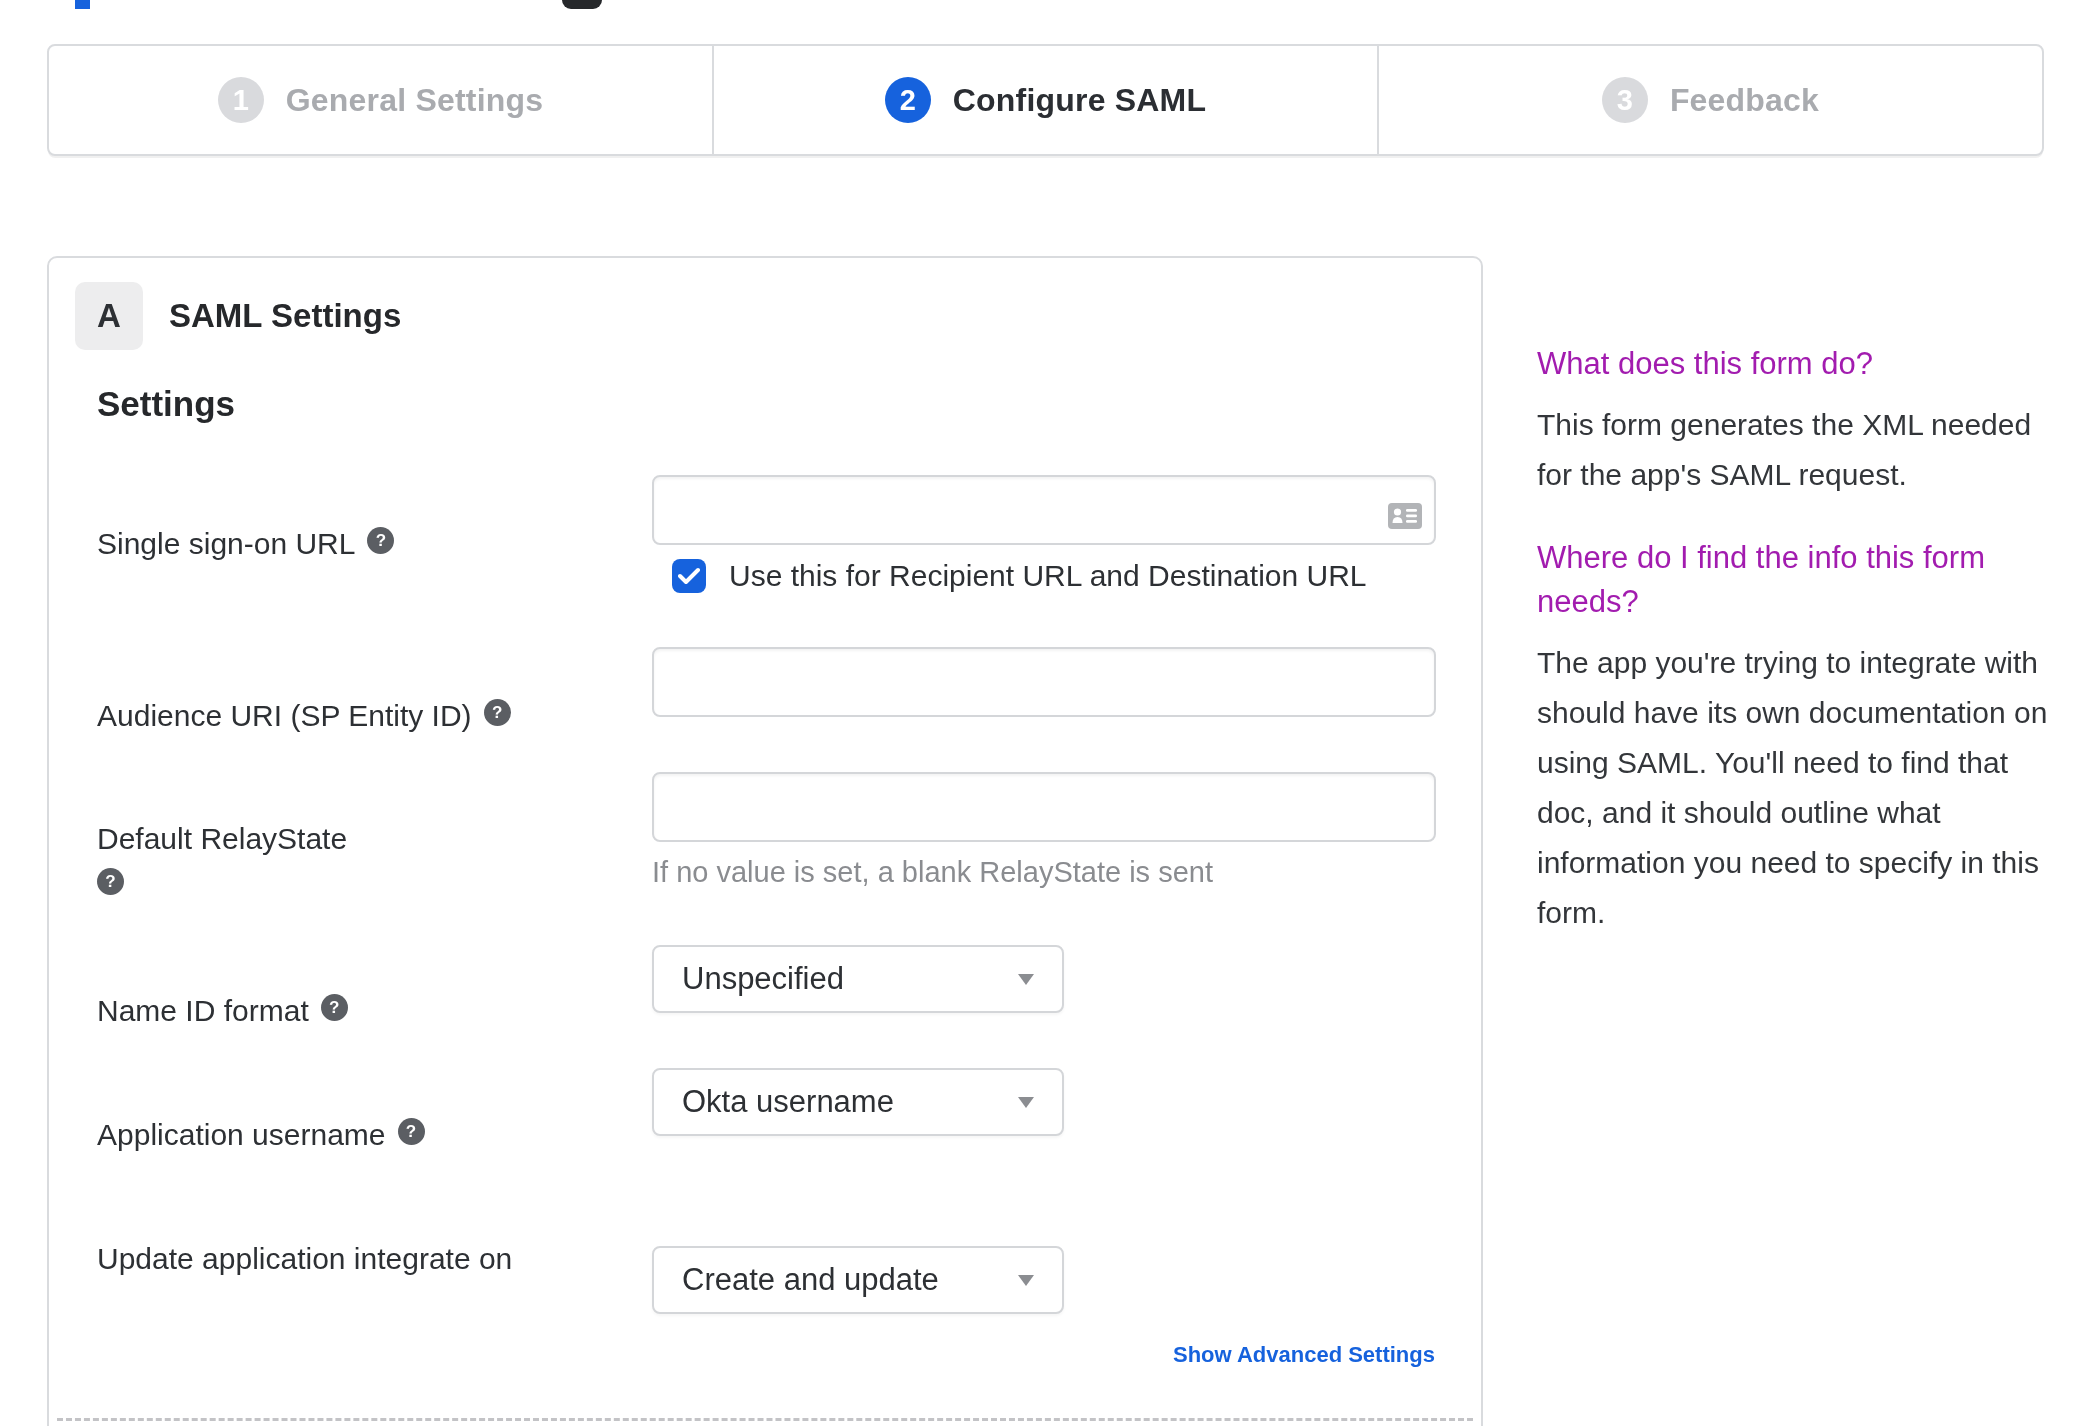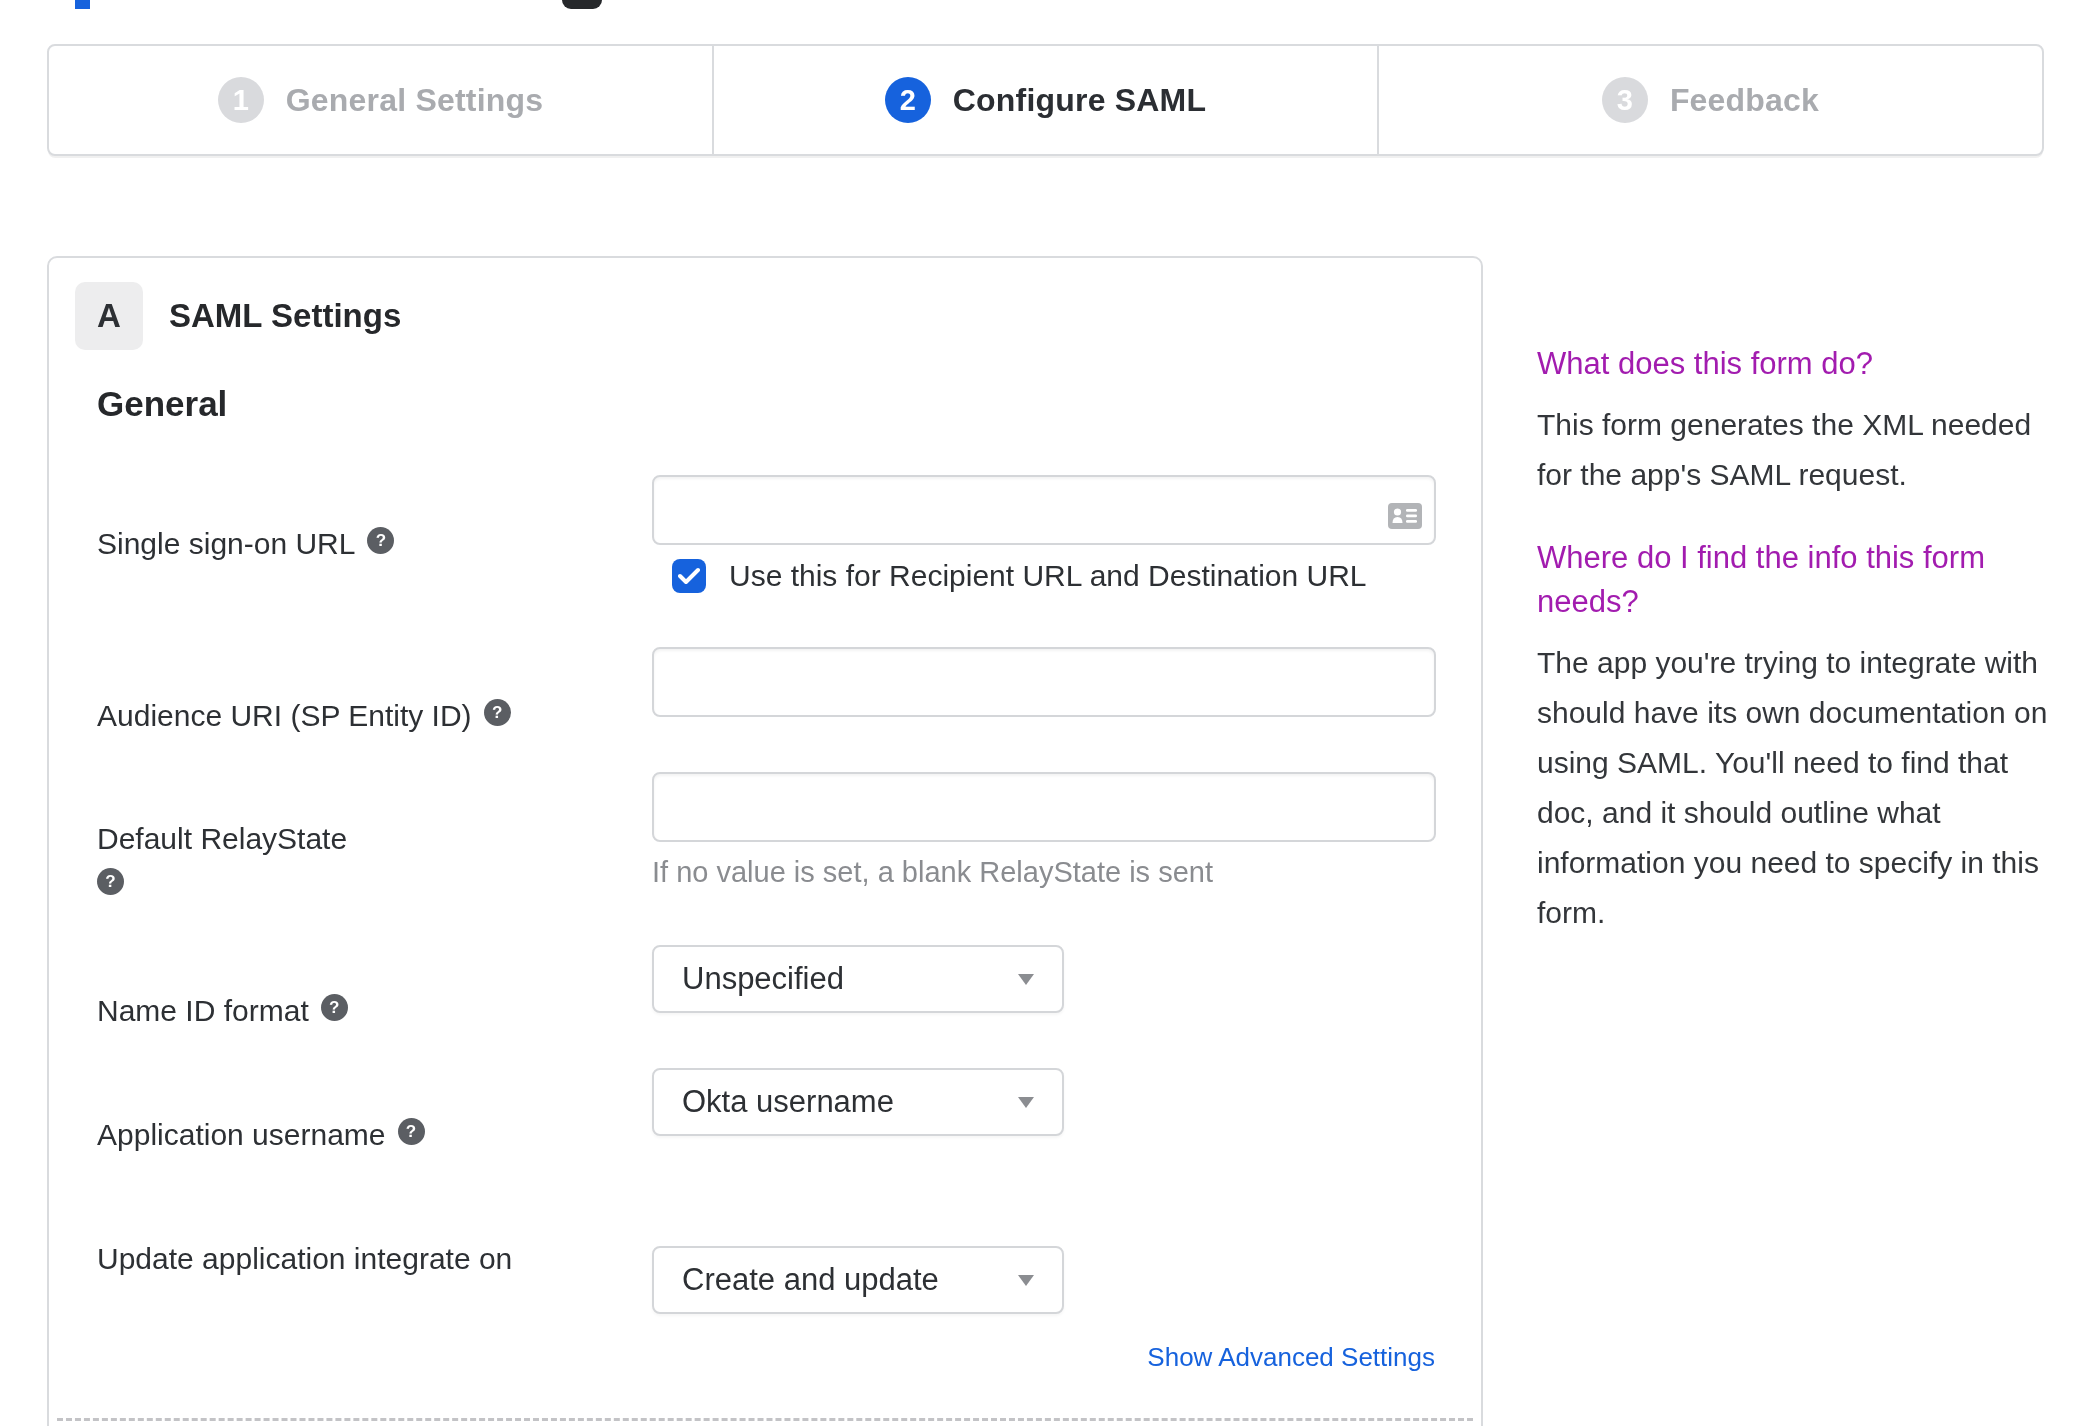--- a/index.html
+++ b/index.html
@@ -53,21 +53,21 @@
   .hint { left:603px; font-size:29px; color:#8a8c90; line-height:34px; }
 
   .fselect { left:603px; width:412px; height:68px; background:#fff; border:2px solid #d4d6d9;
              border-radius:8px; display:flex; align-items:center; padding:0 28px;
              font-size:31px; color:#2d3034; cursor:pointer;
              box-shadow:0 2px 3px rgba(0,0,0,0.04); }
   .caret { position:absolute; right:28px; top:50%; margin-top:-5px; width:0; height:0;
            border-left:8px solid transparent; border-right:8px solid transparent;
            border-top:11px solid #8b8d91; }
 
-  .adv-link { right:46px; top:1084px; font-size:26px; font-weight:400;
+  .adv-link { right:46px; top:1084px; font-size:22px; font-weight:700;
               color:var(--accent,#1662dd); cursor:pointer; text-decoration:none; }
   .dashed-sep { left:8px; right:8px; top:1160px; border-top:3px dashed #c3c3c6; }
 
   
   .sidebar { left:1537px; top:342px; width:522px; }
   .sb-q { font-size:31px; font-weight:normal; color:#a21caf; line-height:44px; margin:0 0 14px 0; }
   .sb-a { font-size:30px; color:#33363a; line-height:50px; margin:0 0 36px 0; }
 </style>
 </head>
 <body>
@@ -87,21 +87,21 @@
   <div class="step">
     <div class="step-circle">3</div>
     <div class="step-label">Feedback</div>
   </div>
 </div>
 
 <div class="abs panel">
 
   <div class="abs badge-a">A</div>
   <div class="abs panel-title">SAML Settings</div>
-  <div class="abs section-title">General</div>
+  <div class="abs section-title">Settings</div>
 
   <div class="abs frow" style="top:225px;">
     <span class="flabel">Single sign-on URL</span>
     <span class="help">?</span>
   </div>
   <input class="abs tinput" style="top: 217px;" type="text" value="">
   <svg class="abs input-icon" style="top:245px;" viewBox="0 0 34 26">
     <rect x="0" y="0" width="34" height="26" rx="4" fill="#b2b4b7"></rect>
     <circle cx="9.5" cy="9" r="3.6" fill="#ffffff"></circle>
     <path d="M4.5 20 q0 -6 5 -6 q5 0 5 6 z" fill="#ffffff"></path>

